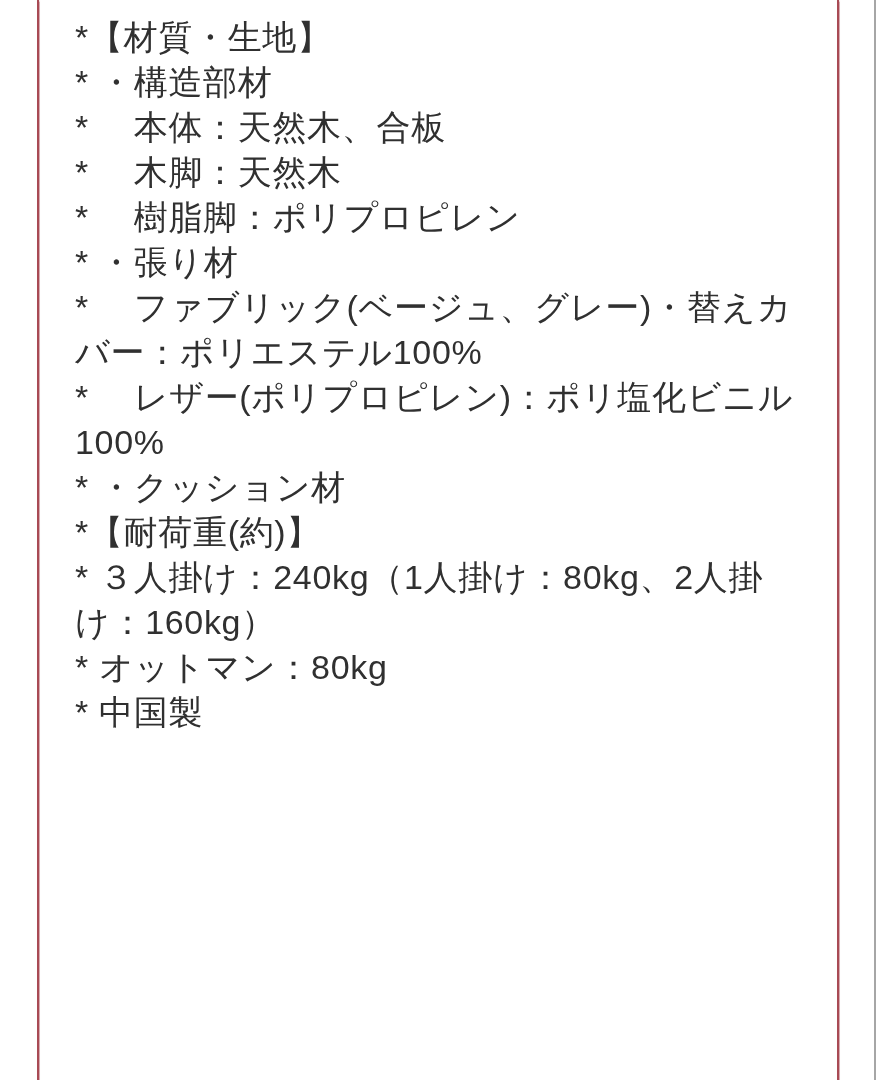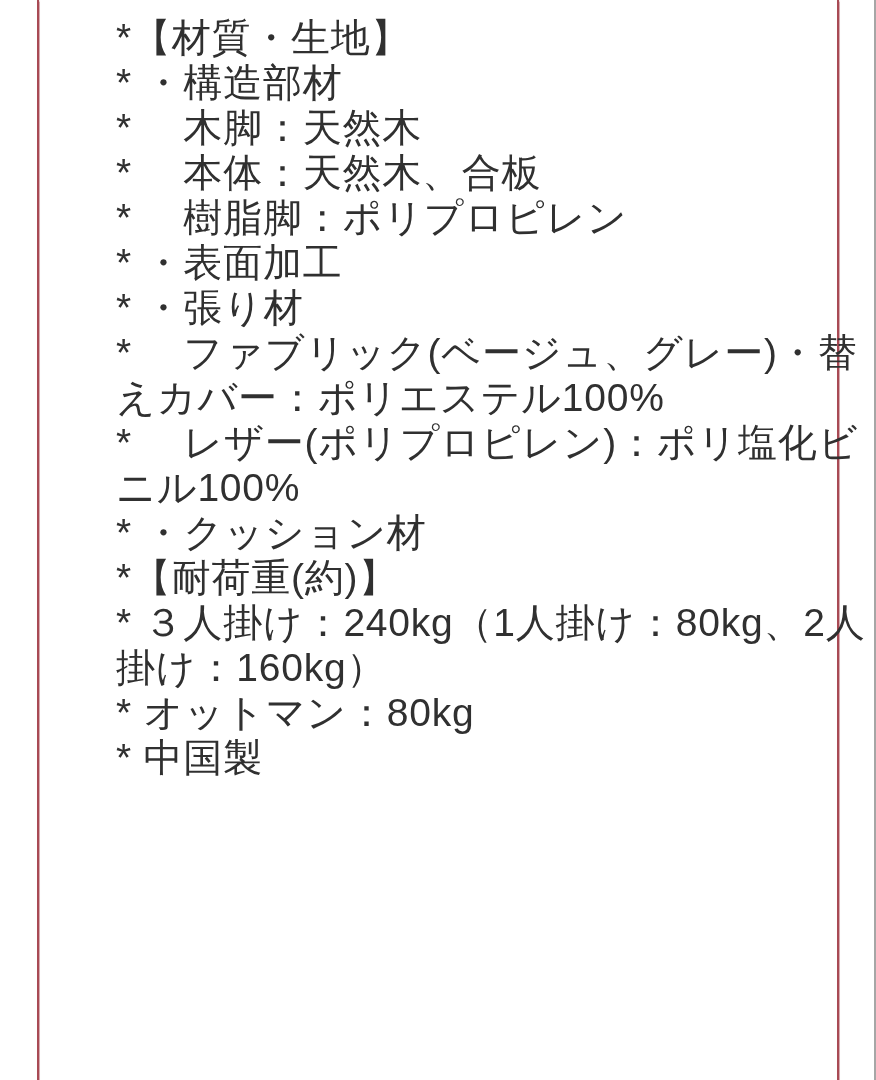--- a/index.html
+++ b/index.html
@@ -29,47 +29,45 @@
   }
   .vline.left-border  { left: 37px;  background: var(--border); box-shadow: 0 0 1px 0.5px rgba(168,74,84,0.45); }
   .vline.right-border { left: 837px; background: var(--border); box-shadow: 0 0 1px 0.5px rgba(168,74,84,0.45); }
   .vline.page-edge    { right: 0;    background: var(--edge); }
   .content {
     position: absolute;
     left: 75px;
     top: 15px;
     width: 752px;
     color: var(--text);
-    font-size: 39px;
+    font-size: 34px;
     line-height: 45px;
     letter-spacing: 0.02em;
     overflow-wrap: anywhere;
-    margin-left: 41px;
   }
   .content p.line {
     margin: 0;
     padding: 0;
     white-space: pre-wrap;
   }
 </style>
 </head>
 <body>
 
 <div class="page">
   <div class="vline left-border"></div>
   <div class="vline right-border"></div>
   <div class="vline page-edge"></div>
 
   <div class="content">
     <p class="line">*【材質・生地】</p>
     <p class="line">* ・構造部材</p>
+    <p class="line">* 　本体：天然木、合板</p>
     <p class="line">* 　木脚：天然木</p>
-    <p class="line">* 　本体：天然木、合板</p>
     <p class="line">* 　樹脂脚：ポリプロピレン</p>
-    <p class="line">* ・表面加工</p>
     <p class="line">* ・張り材</p>
     <p class="line">* 　ファブリック(ベージュ、グレー)・替えカバー：ポリエステル100%</p>
     <p class="line">* 　レザー(ポリプロピレン)：ポリ塩化ビニル100%</p>
     <p class="line">* ・クッション材</p>
     <p class="line">*【耐荷重(約)】</p>
     <p class="line">* ３人掛け：240kg（1人掛け：80kg、2人掛け：160kg）</p>
     <p class="line">* オットマン：80kg</p>
     <p class="line">* 中国製</p>
   </div>
 </div>

